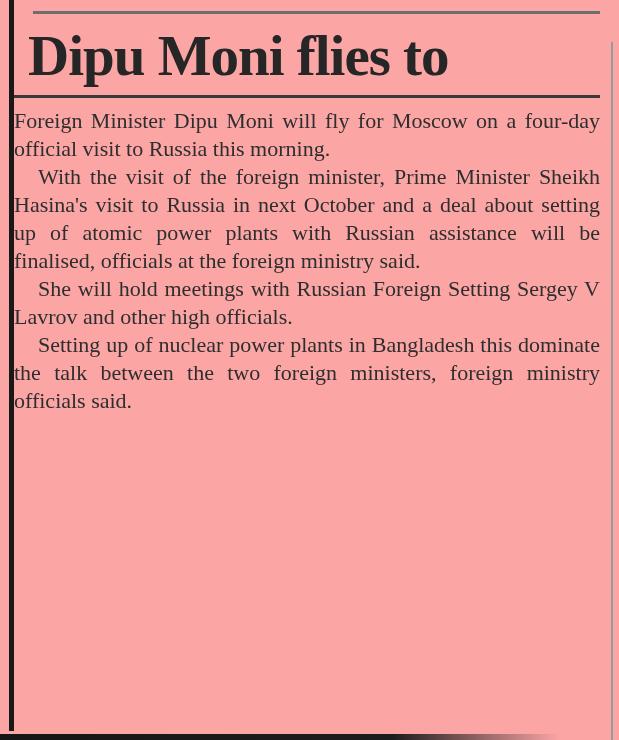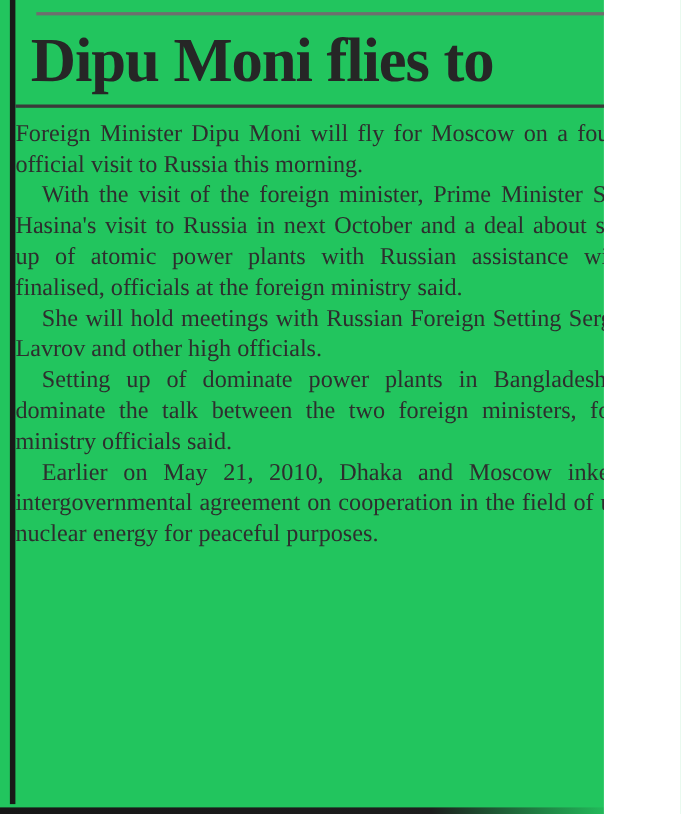--- a/index.html
+++ b/index.html
@@ -1,23 +1,23 @@
 <!DOCTYPE html>
 <html><head>
 <meta charset="utf-8">
 <style>
   html, body {
     margin: 0;
     padding: 0;
   }
   .page {
     position: relative;
-    width: 549px;
+    width: 619px;
     height: 740px;
-    background: #22c55e;
+    background: #fca5a5;
     overflow: hidden;
     font-family: "Liberation Serif", serif;
   }
   
   .left-bar {
     position: absolute;
     left: 9px;
     top: 0;
     width: 5px;
     height: 731px;
@@ -105,17 +105,16 @@
   <div class="content">
     <h1 class="headline"><span>Dipu Moni flies to</span><br></h1>
 
 
     <div class="byline-rule"></div>
 
     <div class="article-body">
         <p>Foreign Minister Dipu Moni will fly for Moscow on a four-day official visit to Russia this morning.</p>
         <p>With the visit of the foreign minister, Prime Minister Sheikh Hasina's visit to Russia in next October and a deal about setting up of atomic power plants with Russian assistance will be finalised, officials at the foreign ministry said.</p>
         <p>She will hold meetings with Russian Foreign Setting Sergey V Lavrov and other high officials.</p>
-        <p>Setting up of dominate power plants in Bangladesh will dominate the talk between the two foreign ministers, foreign ministry officials said.</p>
-        <p>Earlier on May 21, 2010, Dhaka and Moscow inked an intergovernmental agreement on cooperation in the field of use of nuclear energy for peaceful purposes.</p>
+        <p>Setting up of nuclear power plants in Bangladesh this dominate the talk between the two foreign ministers, foreign ministry officials said.</p>
       </div>
   </div>
 </div>
 
 </body></html>

